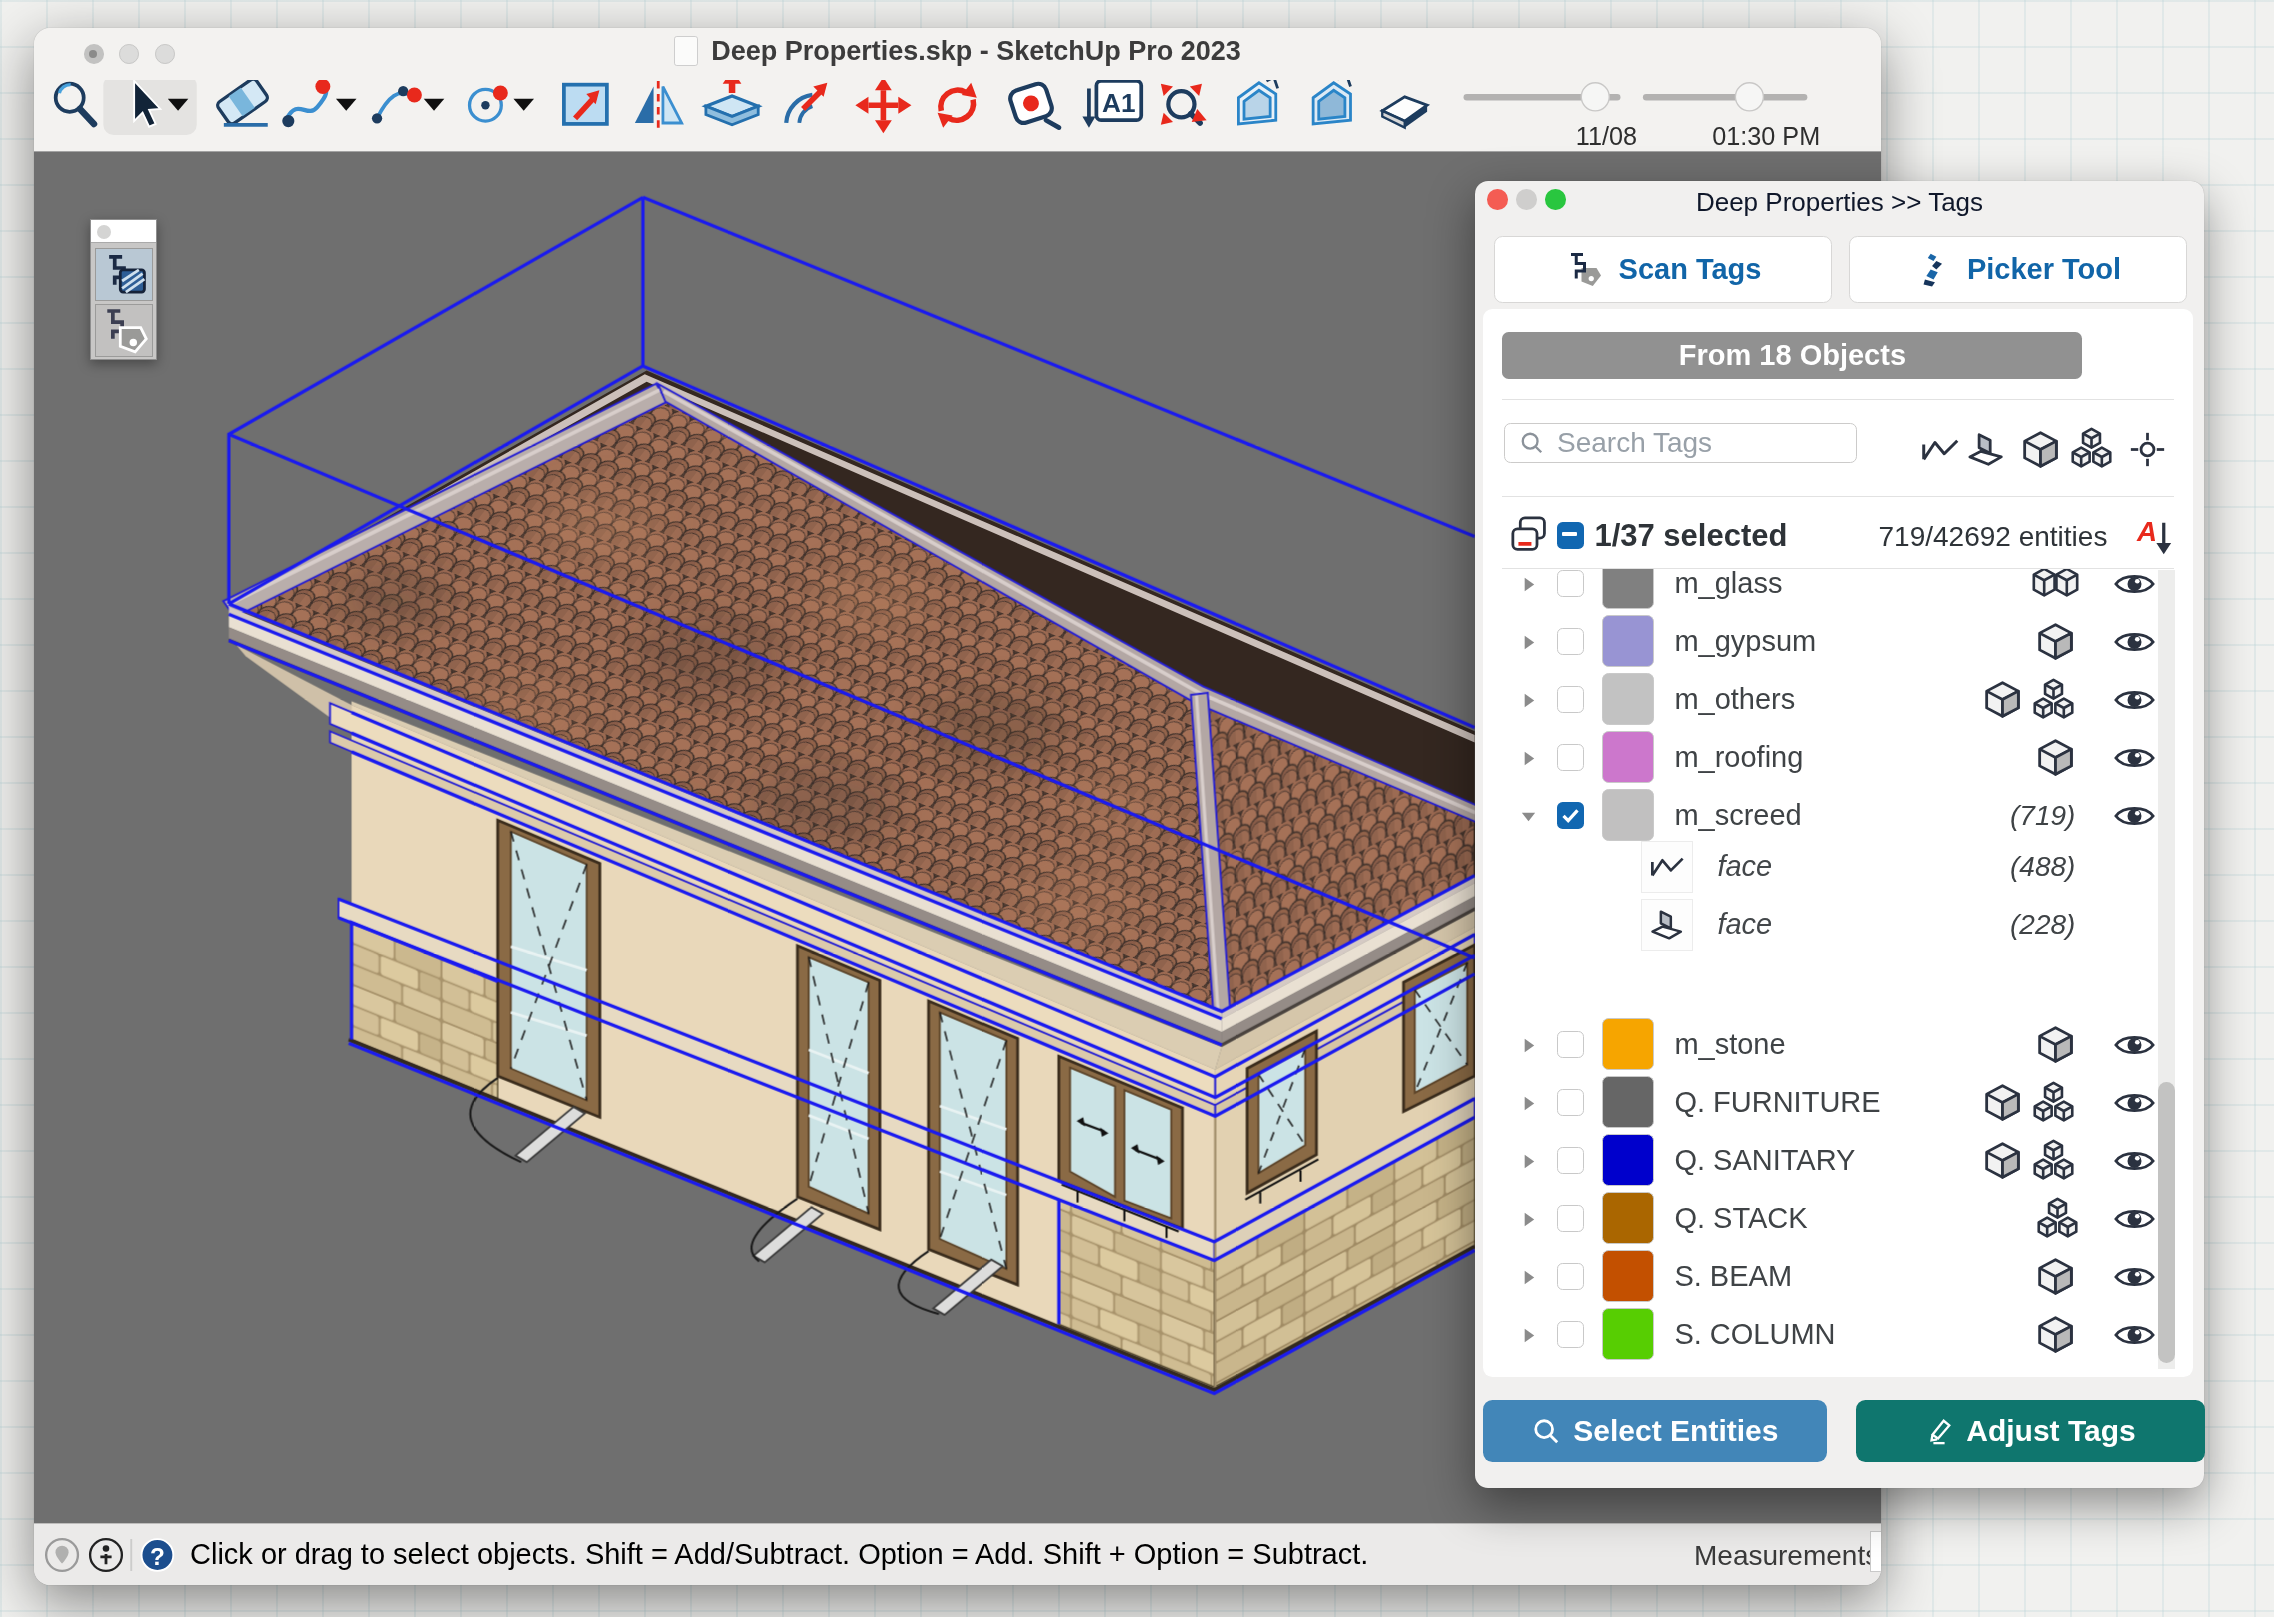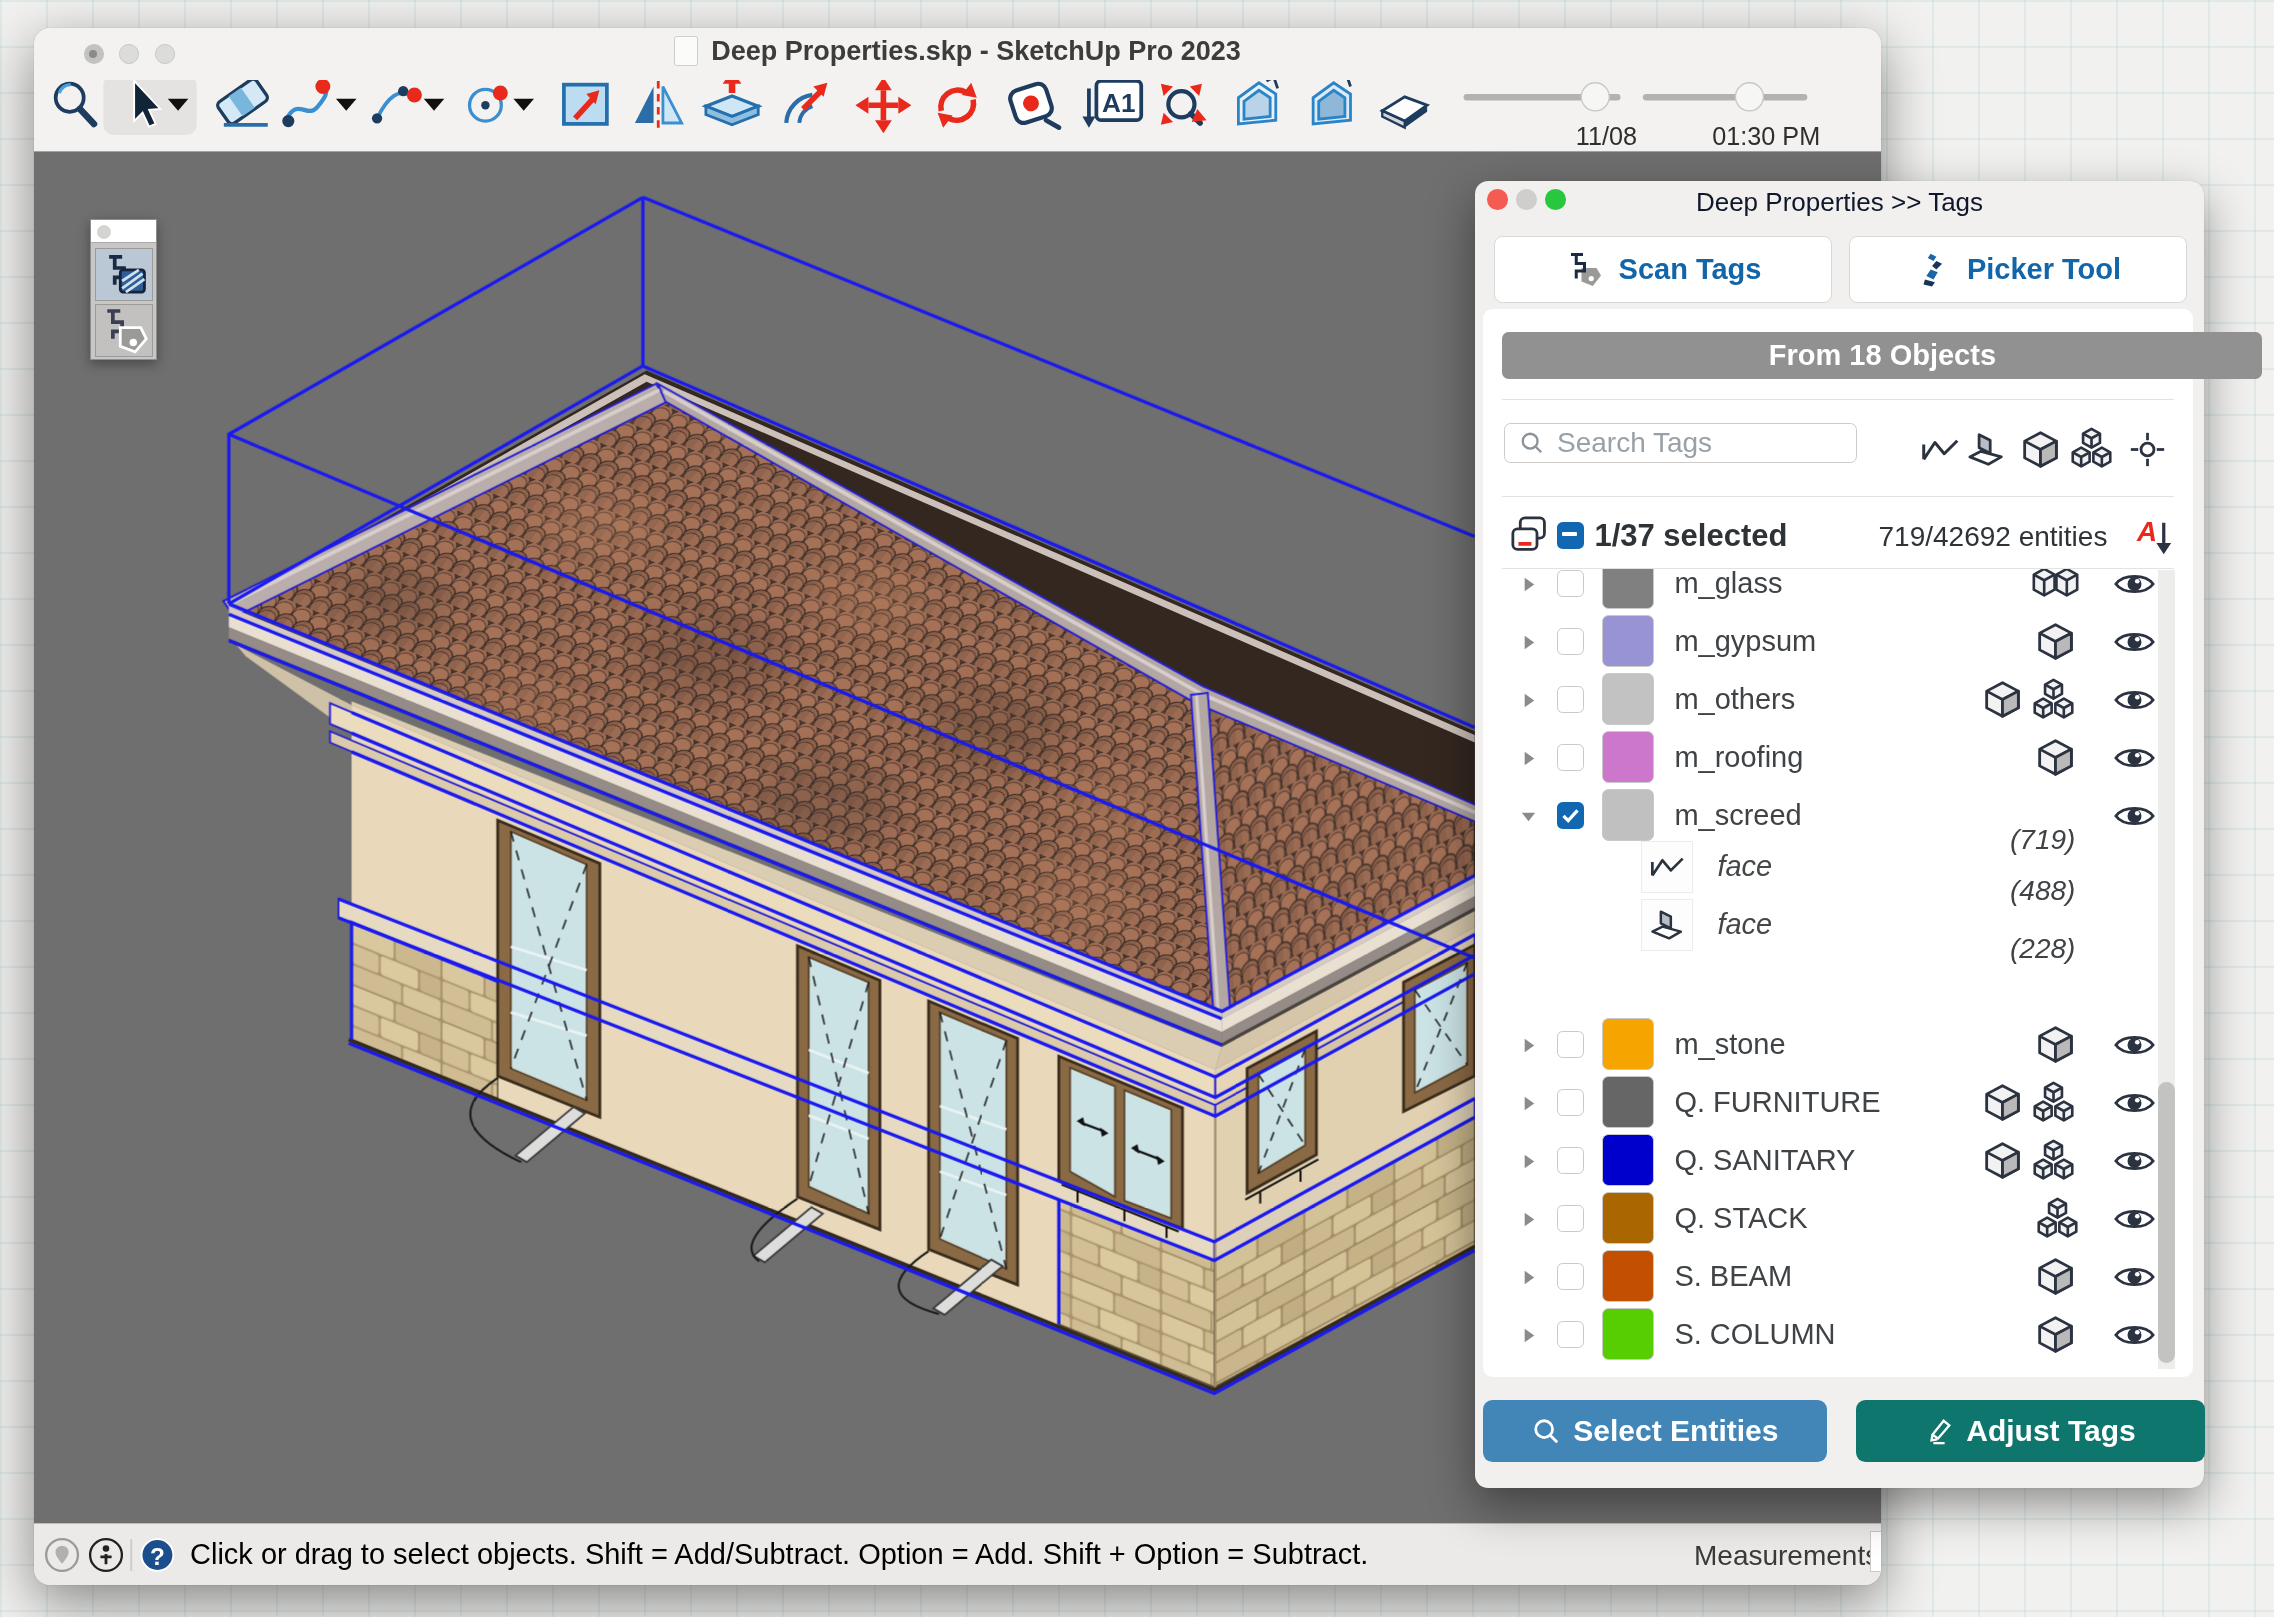--- a/index.html
+++ b/index.html
@@ -21,37 +21,37 @@
 #minitb{position:absolute;left:56px;top:67px;width:67px;height:141px;background:#c8c7c6;border:0.9px solid #8e8e8e;box-shadow:0 3.7px 11.2px rgba(0,0,0,.35);}
 #minitb-title{position:absolute;left:0;top:0;width:100%;height:23.4px;background:#fff;border-bottom:0.9px solid #aaa;}
 #minitb-title:before{content:"";position:absolute;left:5.6px;top:4.7px;width:14px;height:14px;border-radius:50%;background:#d4d4d3;}
 .mcell{position:absolute;left:3.7px;width:58px;height:53px;background:#c2c1c0;border:0.9px solid #9b9b9a;display:flex;align-items:center;justify-content:center;}
 #panel{position:absolute;left:1475px;top:181px;width:729px;height:1307px;background:#f1f0ef;border-radius:13px;box-shadow:0 17px 47px rgba(0,0,0,.42), 0 0 0.9px rgba(0,0,0,.35);}
 .ptl{position:absolute;top:8.4px;width:20.6px;height:20.6px;border-radius:50%;}
 #ptitle{position:absolute;top:5.6px;left:0;width:100%;text-align:center;font-size:26px;color:#0f172a;}
 .pbtn{position:absolute;top:55px;width:338px;height:67px;background:#fff;border:1.9px solid #d8d7d6;border-radius:8.4px;display:flex;align-items:center;justify-content:center;font-size:29px;font-weight:bold;color:#1165a8;}
 .pbtn svg{margin-right:15px;}
 #pcard{position:absolute;left:8.4px;top:128px;width:710px;height:1068px;background:#fff;border-radius:9.4px;}
-#pobjbar{position:absolute;left:19px;top:23.4px;width:760px;height:47px;background:#919191;border-radius:6.6px;color:#fff;font-size:29px;font-weight:bold;text-align:center;line-height:47px;}
+#pobjbar{position:absolute;left:19px;top:23.4px;width:580px;height:47px;background:#919191;border-radius:6.6px;color:#fff;font-size:29px;font-weight:bold;text-align:center;line-height:47px;}
 .pdiv{position:absolute;left:19px;width:672px;height:0;border-top:1.9px solid #e2e2e2;}
 #psearch{position:absolute;left:20.6px;top:114px;width:353px;height:40px;border:1.9px solid #cccbca;border-radius:6.6px;display:flex;align-items:center;padding-left:15px;font-size:28px;color:#98a0a8;}
 #psearch span{margin-left:13px;}
 .fic{position:absolute;}
 .chk{position:absolute;width:27px;height:27px;border-radius:5.6px;}
 .chk.on{background:#1167b1;}
 .chk.off{background:#fff;border:1.9px solid #c9c9c9;}
 #pselhdr{position:absolute;left:111px;top:209px;font-size:31px;font-weight:bold;color:#2e3338;}
 #pcnthdr{position:absolute;right:86px;top:212px;font-size:28px;color:#2e3338;}
 #plist{position:absolute;left:0;top:260px;width:710px;height:809px;overflow:hidden;}
 .prow{position:absolute;left:0;width:675px;height:58px;}
 .prow .tri{position:absolute;left:36px;top:19.7px;}
 .prow .chk{left:74px;top:15px;}
 .sw{position:absolute;left:119px;top:1.9px;width:52px;height:52px;border-radius:6.6px;border:1.9px solid #c9c9c9;}
 .plab{position:absolute;left:191px;top:12px;font-size:29px;color:#3f4346;}
-.pcnt{position:absolute;left:450px;width:142px;top:13px;font-size:28px;font-style:italic;color:#3f4346;text-align:right;margin-top:24px;}
+.pcnt{position:absolute;left:450px;width:142px;top:13px;font-size:28px;font-style:italic;color:#3f4346;text-align:right;}
 .ic1{position:absolute;left:552px;top:8.4px;}
 .ic2{position:absolute;left:499px;top:8.4px;}
 .eye{position:absolute;left:631px;top:15px;}
 .subb{position:absolute;left:158px;top:2.8px;width:52px;height:52px;background:#fdfdfd;border:1.9px solid #ececec;display:flex;align-items:center;justify-content:center;}
 .slab{position:absolute;left:234px;top:12px;font-size:29px;font-style:italic;color:#43474a;}
 #pscroll{position:absolute;left:675px;top:261px;width:17px;height:799px;background:#ededec;}
 #pthumb{position:absolute;left:0;top:512px;width:17px;height:281px;background:#c3c3c2;border-radius:8.4px;}
 .pfbtn{position:absolute;top:1219px;height:62px;border-radius:9.4px;color:#fff;font-size:30px;font-weight:bold;display:flex;align-items:center;justify-content:center;}
 </style></head>
 <body>

